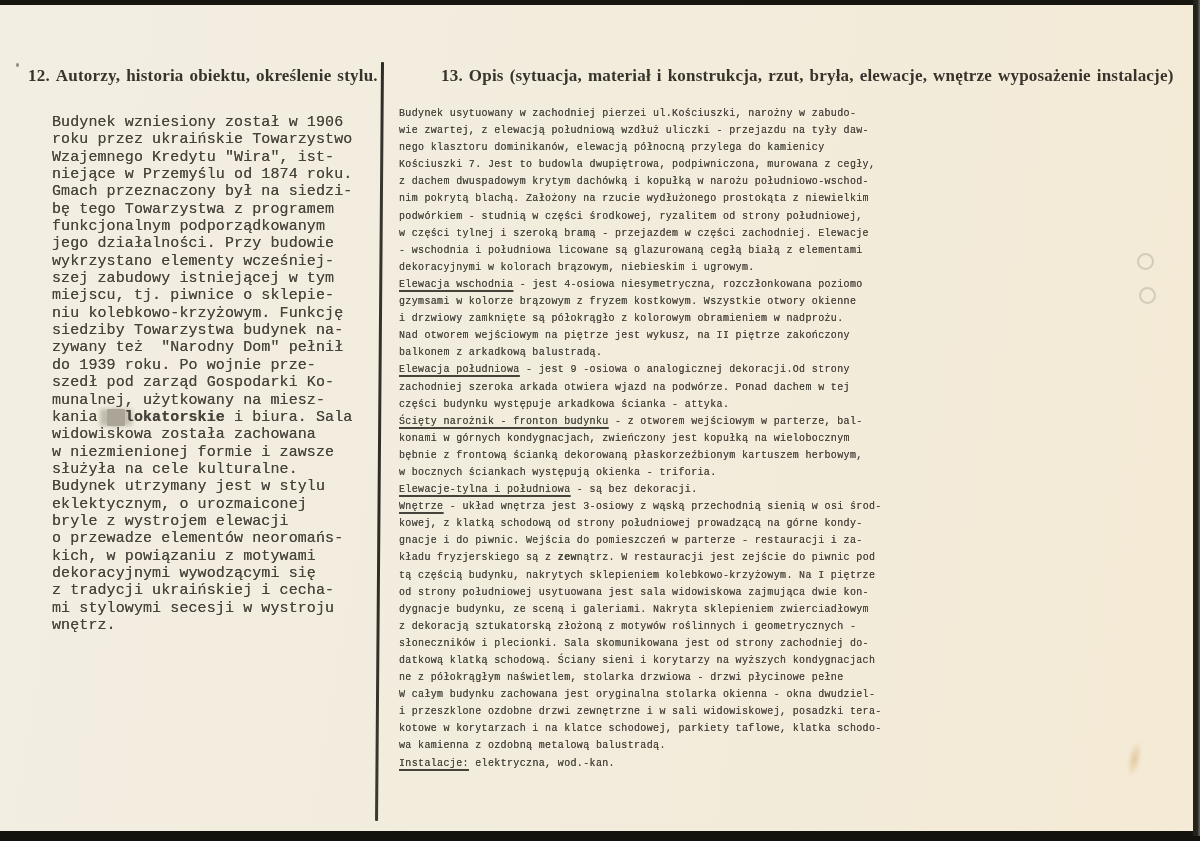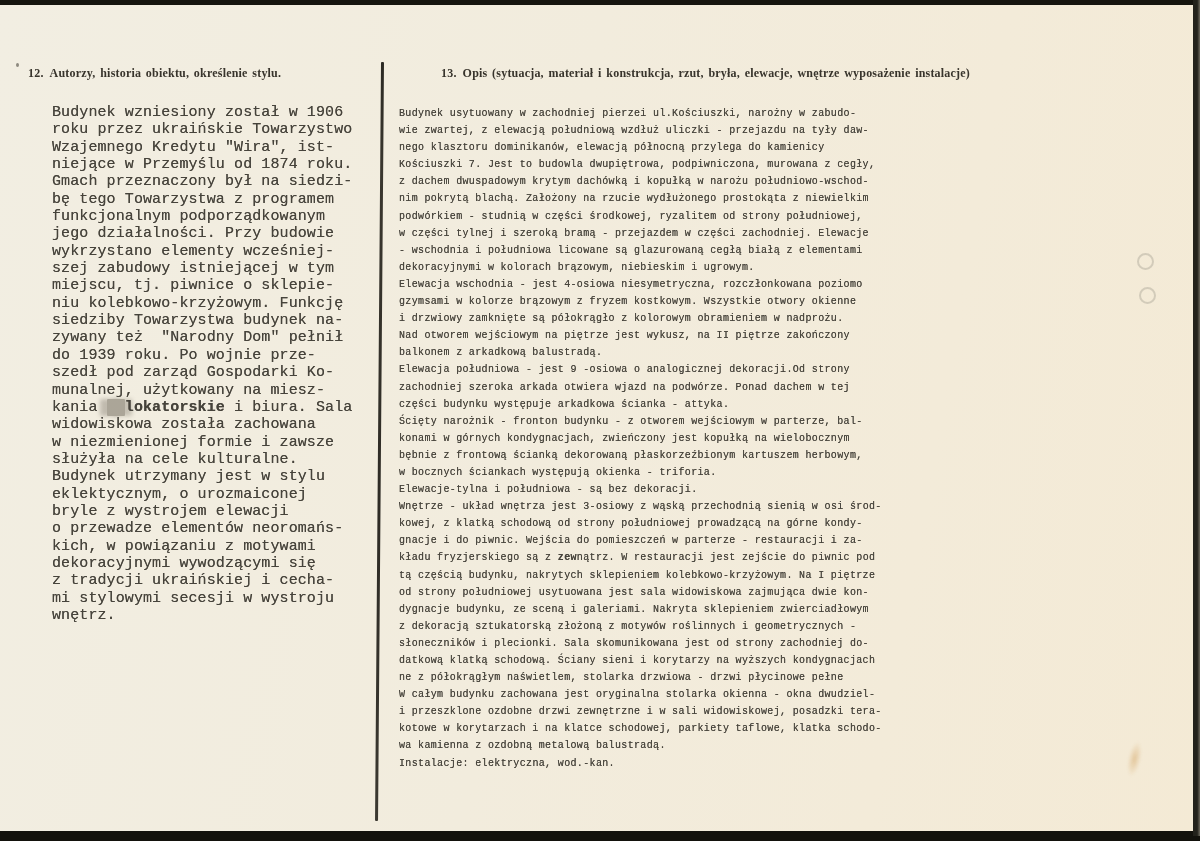--- a/index.html
+++ b/index.html
@@ -13,31 +13,31 @@
   .edge-top{position:absolute;left:0;top:0;width:100%;height:5px;background:#16150f;}
   .edge-bottom{position:absolute;left:0;top:831px;width:100%;height:10px;background:#13120c;}
   .edge-right{position:absolute;right:0;top:0;width:7px;height:836px;
     background:linear-gradient(90deg,#23221b 0 60%,#6e6a5e);}
   
   .divider{position:absolute;left:381px;top:62px;width:3px;height:759px;border-radius:1px;
     background:linear-gradient(#2c2a24,#3a372f 15%,#2e2b25 60%,#3c3931);
     transform:rotate(0.45deg);transform-origin:top center;}
   
   .hdr{position:absolute;font-family:"Liberation Serif","DejaVu Serif",serif;
-    font-weight:700;font-size:12px;color:#38342c;letter-spacing:0.2px;word-spacing:1.5px;white-space:pre;}
+    font-weight:700;font-size:17px;color:#38342c;letter-spacing:0.2px;word-spacing:1.5px;white-space:pre;}
   .hdr .num{margin-right:6px;}
   #hdr-left{left:28px;top:66px;}
   #hdr-right{left:417px;top:66px;margin-left:24px;}
   
   .typed{position:absolute;}
   .typed .line{white-space:pre;}
   .typed span{text-shadow:0 0 0.6px rgba(64,60,52,0.75);}
-  #left-col{left:52px;top:104px;width:320px;font-size:15px;line-height:17.35px;letter-spacing:0.1px;}
+  #left-col{left:52px;top:114px;width:320px;font-size:15px;line-height:17.35px;letter-spacing:0.1px;}
   #right-col{left:399px;top:105px;width:770px;font-size:10px;line-height:17.1px;letter-spacing:0.35px;}
-  .u{text-underline-offset:3px;text-decoration-thickness:1.5px;}
+  .u{text-decoration:underline;text-underline-offset:3px;text-decoration-thickness:1.5px;}
   .b{font-weight:bold;text-shadow:0 0 1px rgba(55,50,42,0.9);}
   .m{background:rgba(99,93,80,0.5);border-radius:1px;
      box-shadow:-7px 0 4px rgba(99,93,80,0.35),7px 0 4px rgba(99,93,80,0.3);}
   
   .stamp{position:absolute;width:13px;height:13px;border-radius:50%;
     border:2px solid rgba(125,122,112,0.35);filter:blur(0.6px);opacity:0.8;}
   #stamp-1{left:1137px;top:253px;}
   #stamp-2{left:1139px;top:287px;}
   .smudge-orange{position:absolute;left:1128px;top:741px;width:13px;height:36px;
     background:radial-gradient(ellipse at center,rgba(201,141,60,0.38),rgba(201,141,60,0) 70%);

